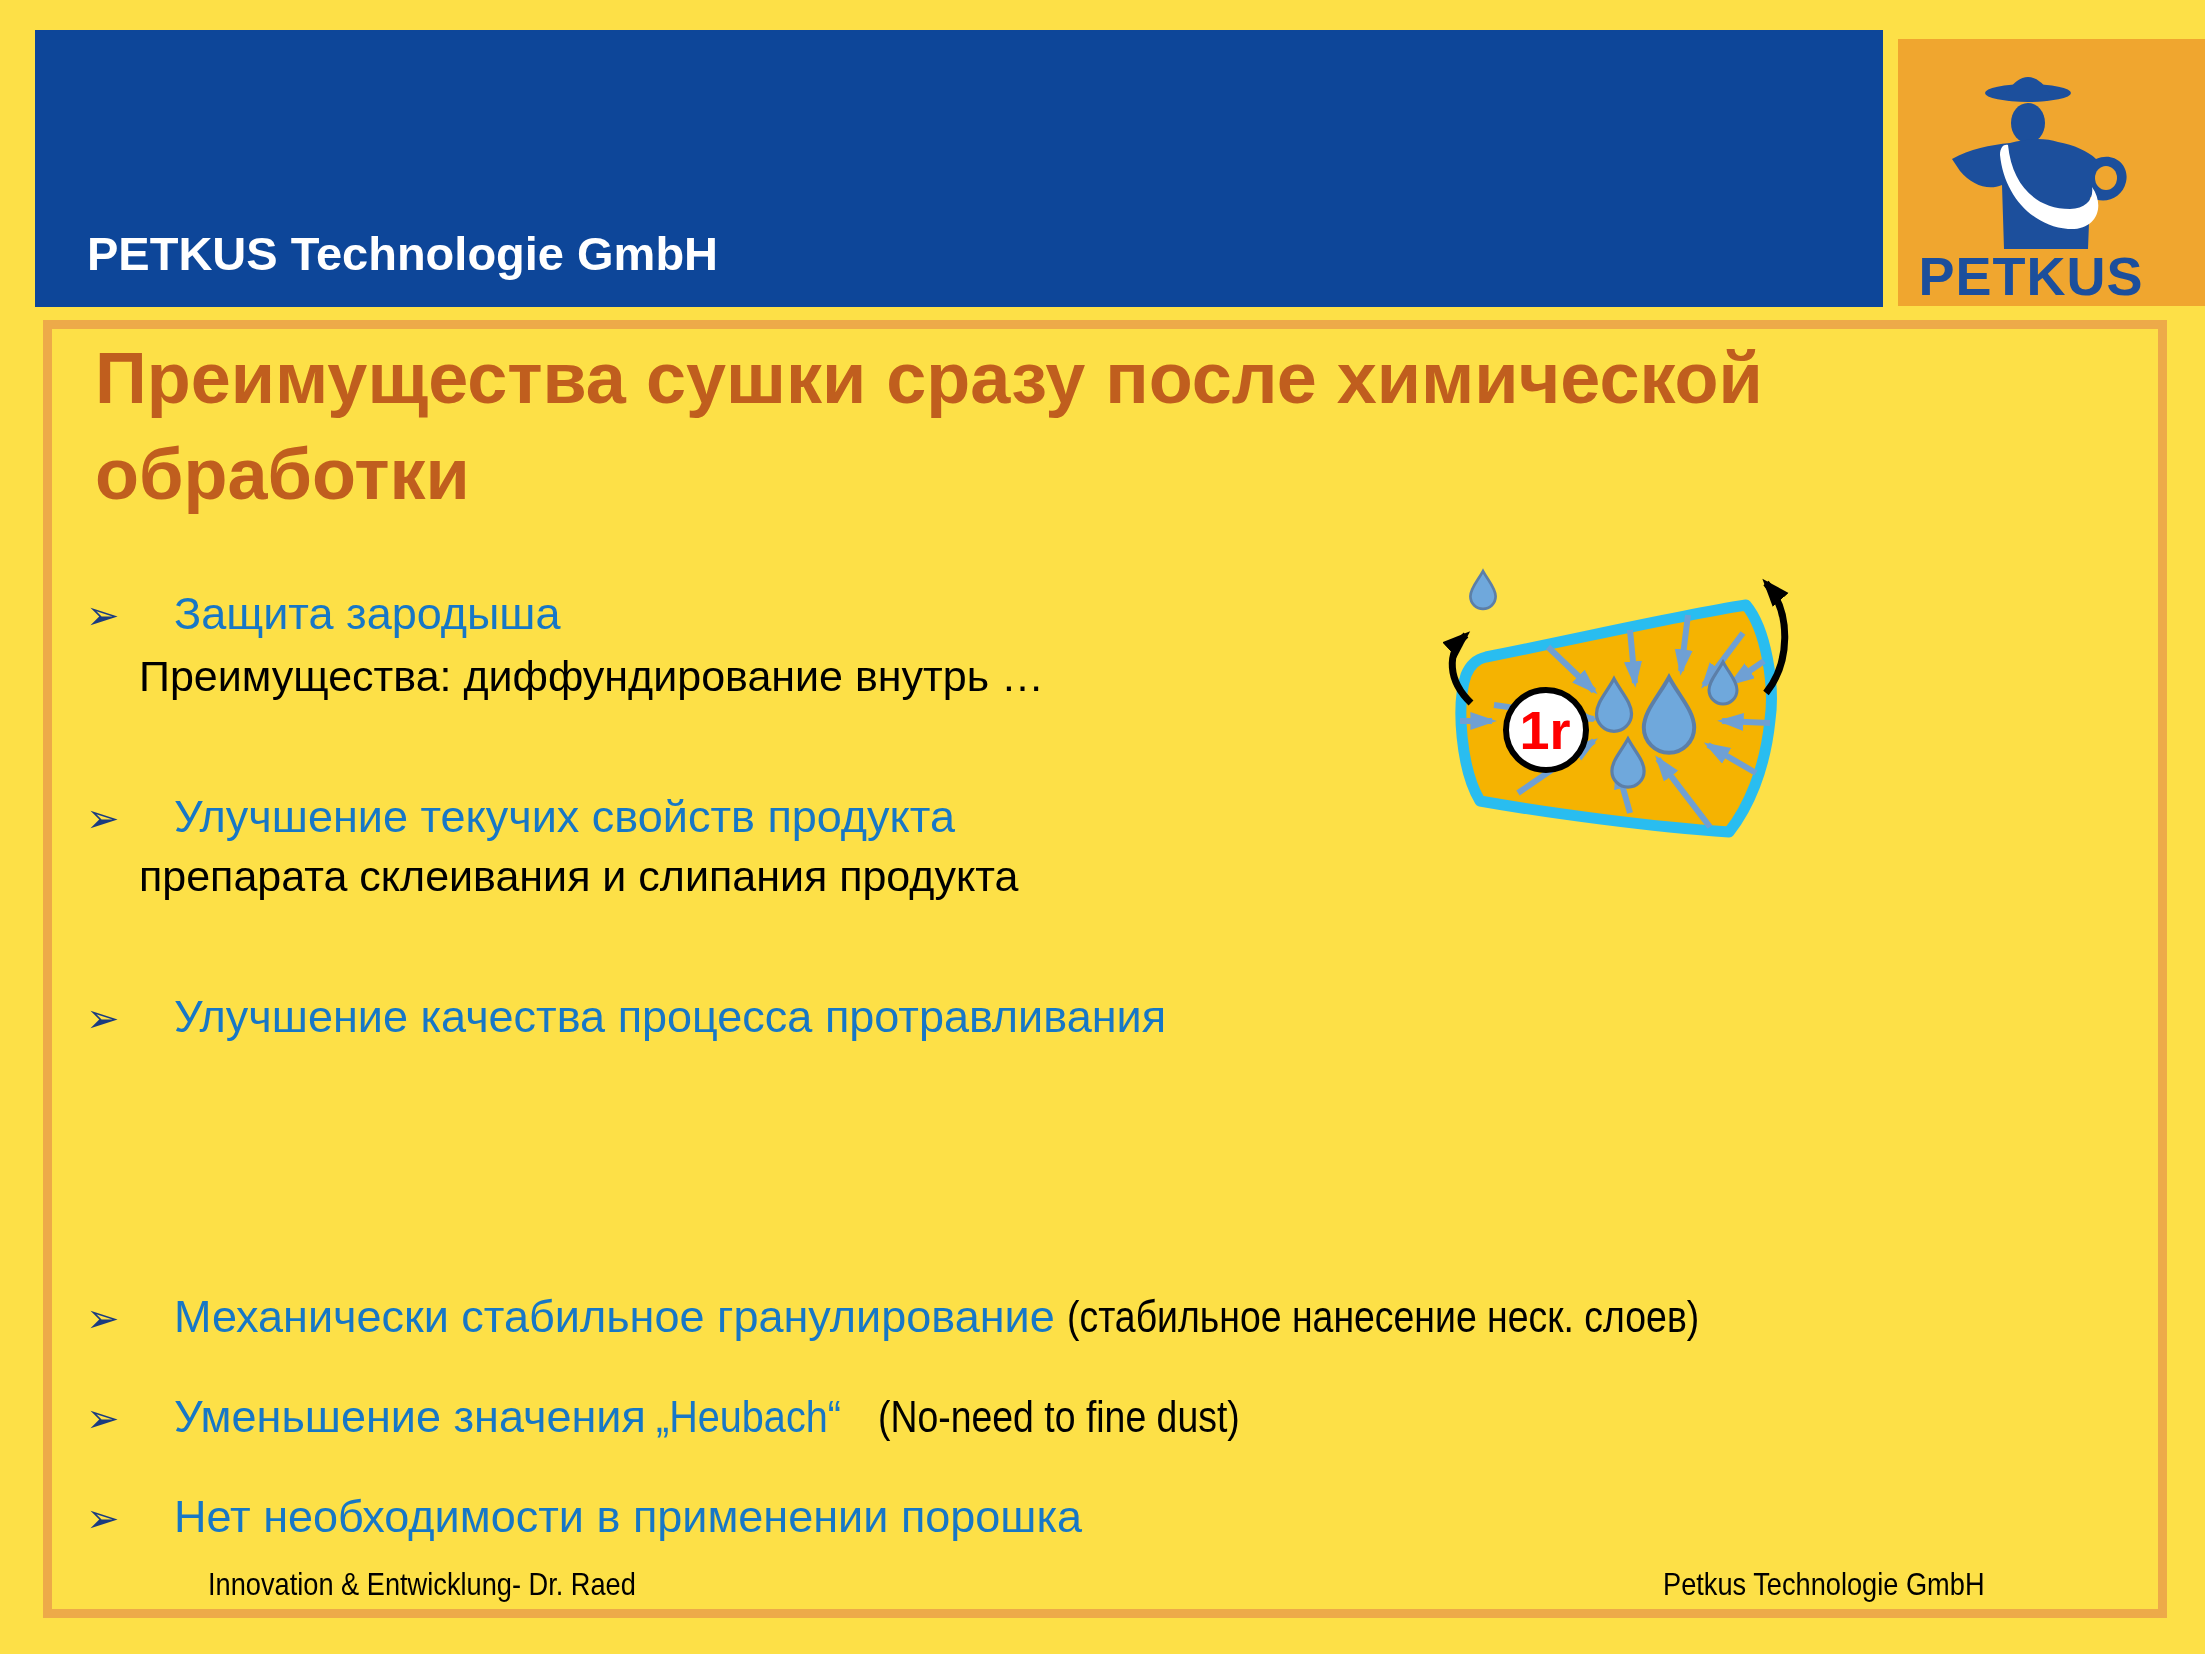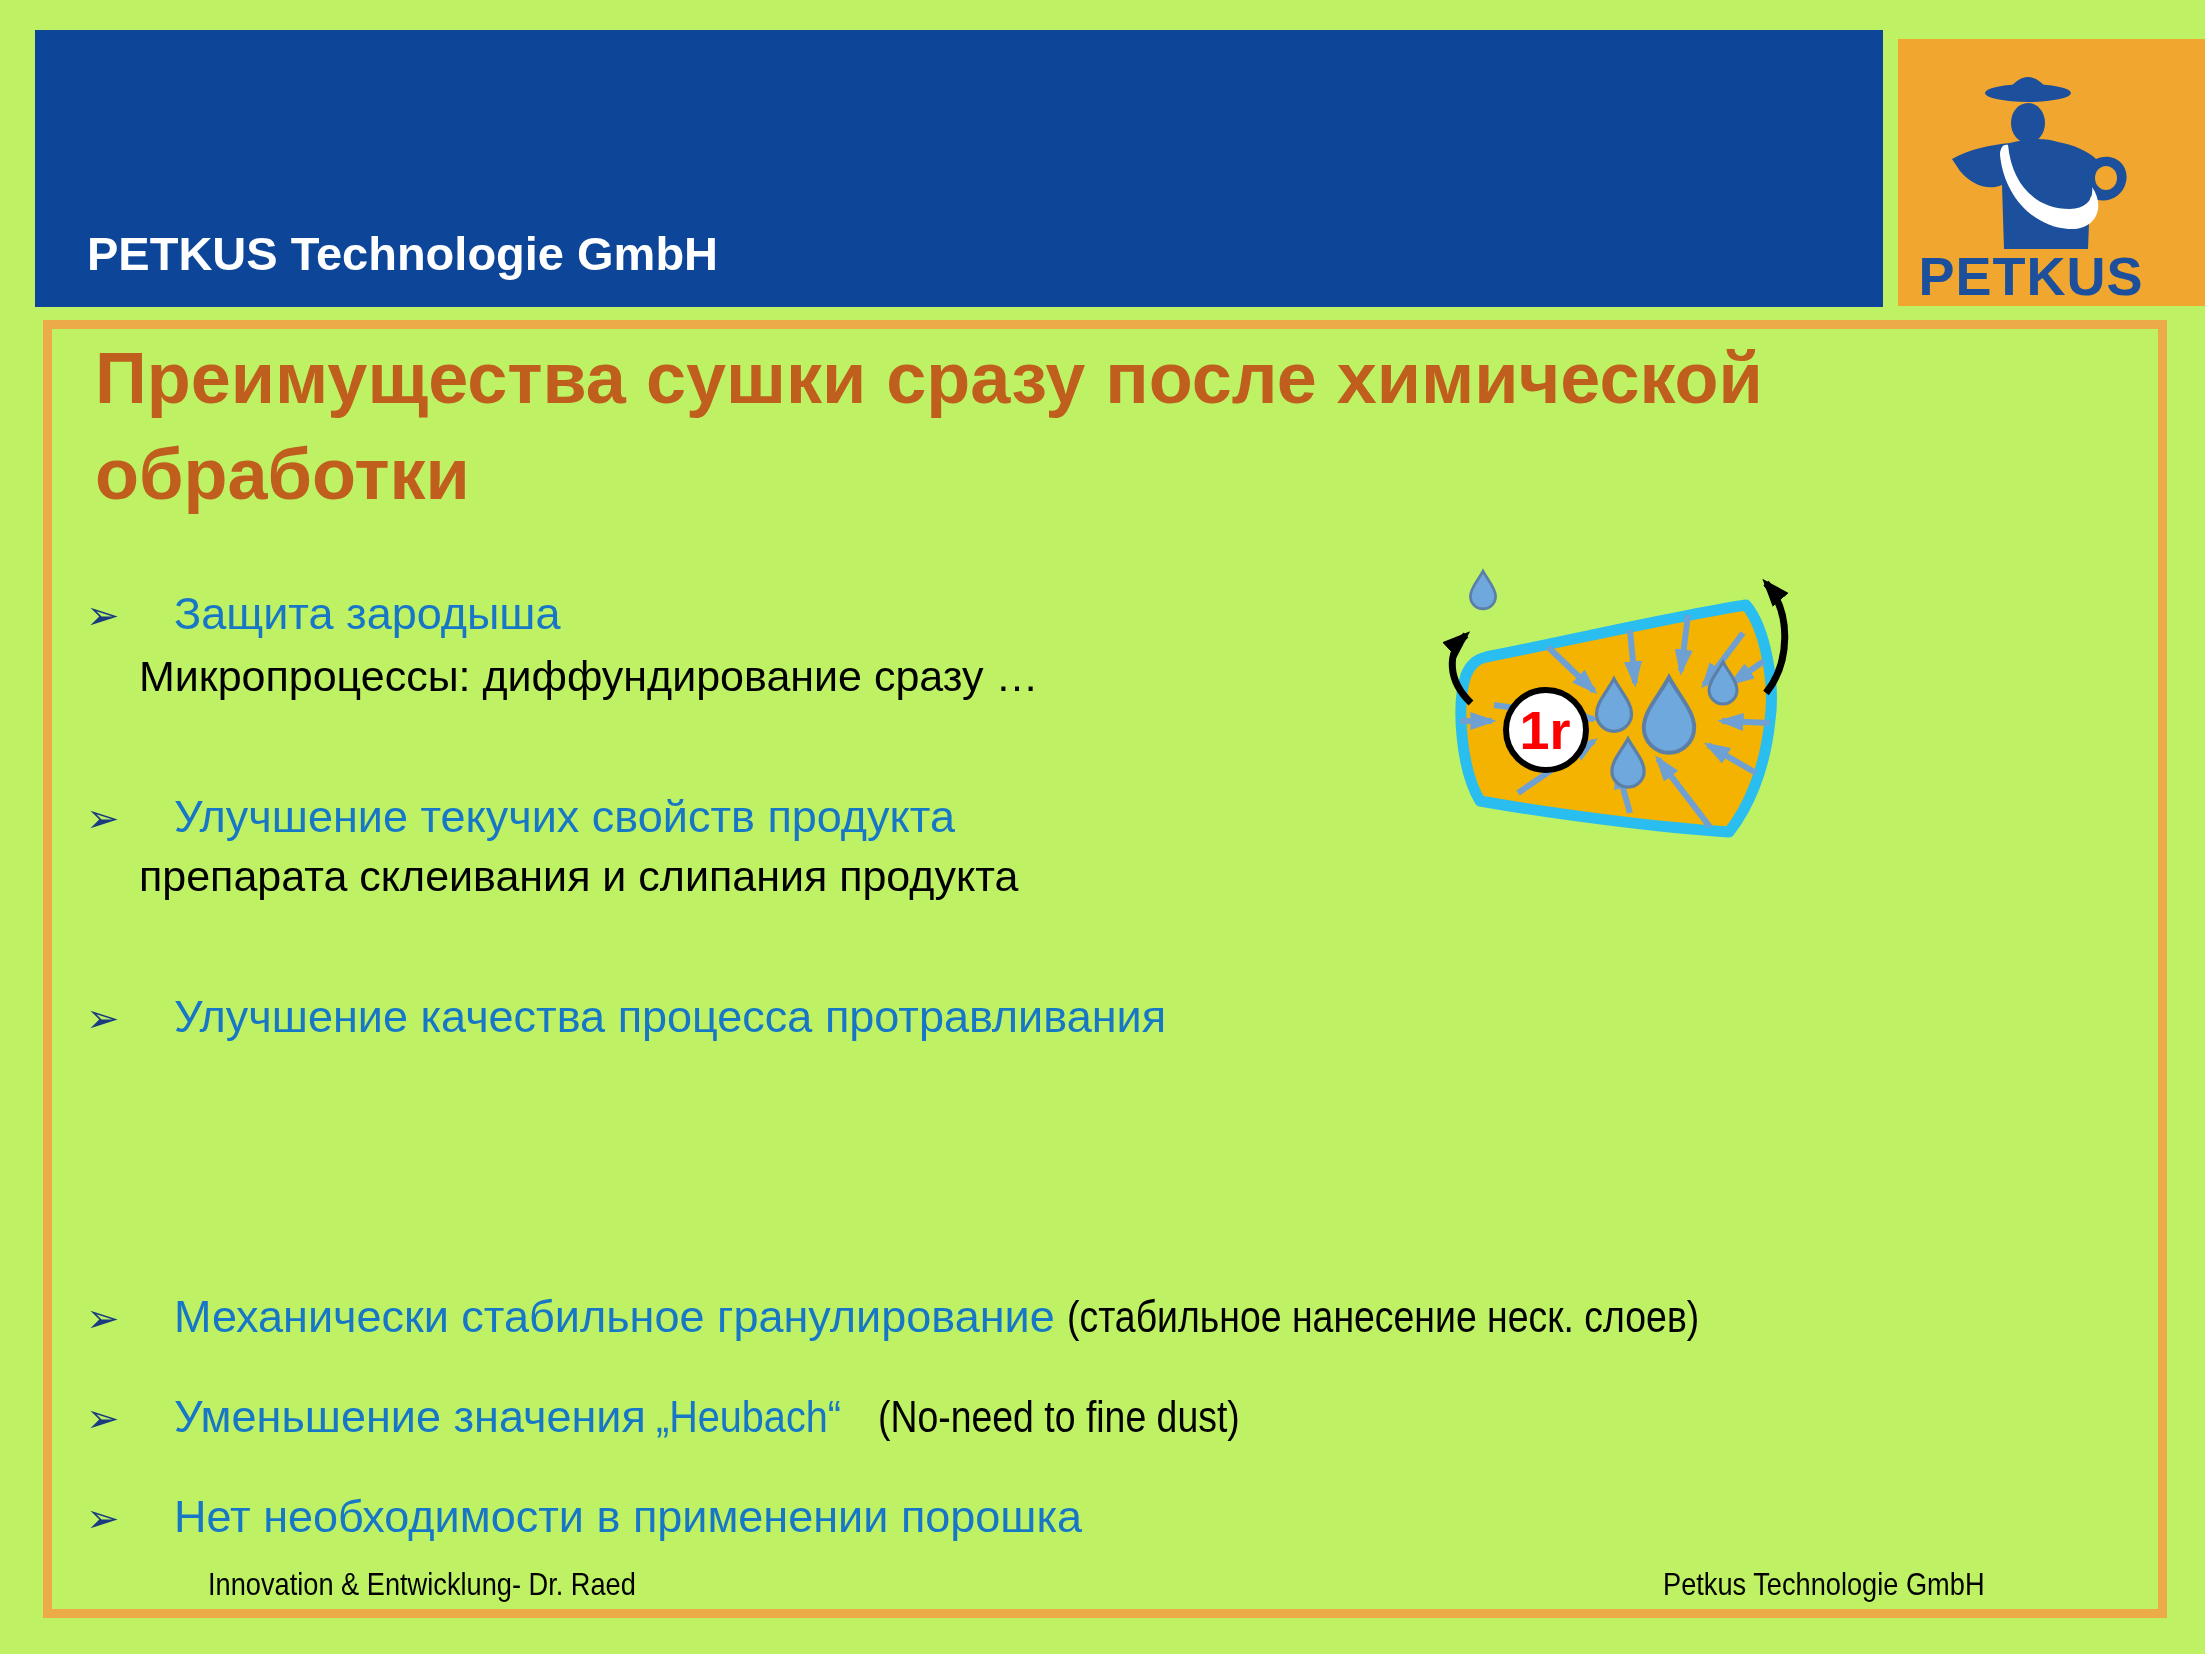--- a/index.html
+++ b/index.html
@@ -1,16 +1,16 @@
 <!DOCTYPE html>
 <html><head>
 <meta charset="utf-8">
 <style>
   html,body{margin:0;padding:0;background:#ffffff;}
-  .slide{position:relative;width:2205px;height:1654px;background:#bef264;
+  .slide{position:relative;width:2205px;height:1654px;background:#fde047;
          font-family:"Liberation Sans",sans-serif;overflow:hidden;}
 
   
   .header-bar{position:absolute;left:35px;top:30px;width:1848px;height:277px;background:#0d4699;}
   .header-title{position:absolute;left:52px;top:196px;color:#ffffff;font-size:47px;font-weight:bold;white-space:nowrap;}
 
   
   .logo-box{position:absolute;left:1898px;top:39px;width:267px;height:267px;background:#f0a62f;padding-left:48px;}
   .logo-box svg{position:absolute;left:0;top:0;}
 
@@ -78,21 +78,21 @@
   <div class="content-box"></div>
 
   <div class="title">
     <span>Преимущества сушки сразу после химической</span><br>
     <span>обработки</span>
   </div>
 
   <div class="bullet-row" style="top:552px">
     <span class="marker">➢</span><span class="main">Защита зародыша</span>
   </div>
-  <div class="sub" style="top:652px">Микропроцессы: диффундирование сразу …</div>
+  <div class="sub" style="top:652px">Преимущества: диффундирование внутрь …</div>
 
   <div class="bullet-row" style="top:755px">
     <span class="marker">➢</span><span class="main">Улучшение текучих свойств продукта</span>
   </div>
   <div class="sub" style="top:852px">препарата склеивания и слипания продукта</div>
 
   <div class="bullet-row" style="top:955px">
     <span class="marker">➢</span><span class="main">Улучшение качества процесса протравливания</span>
   </div>
 

